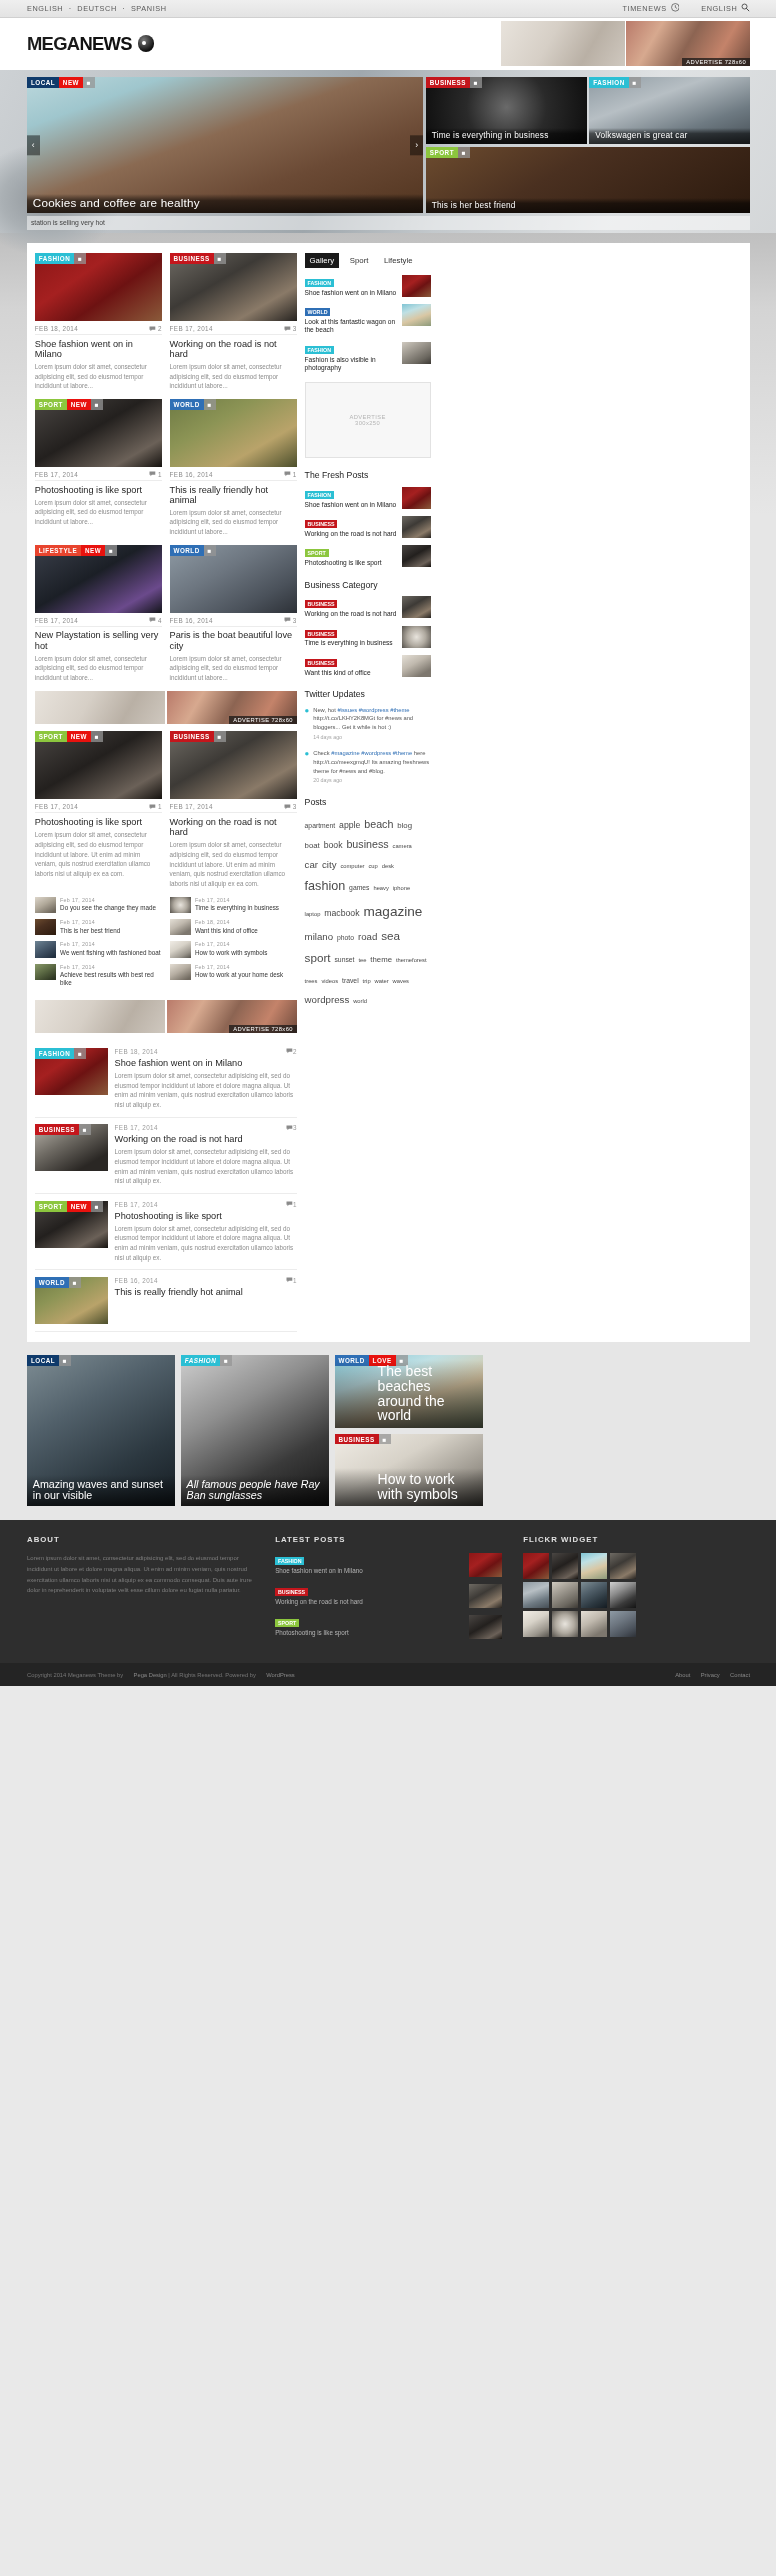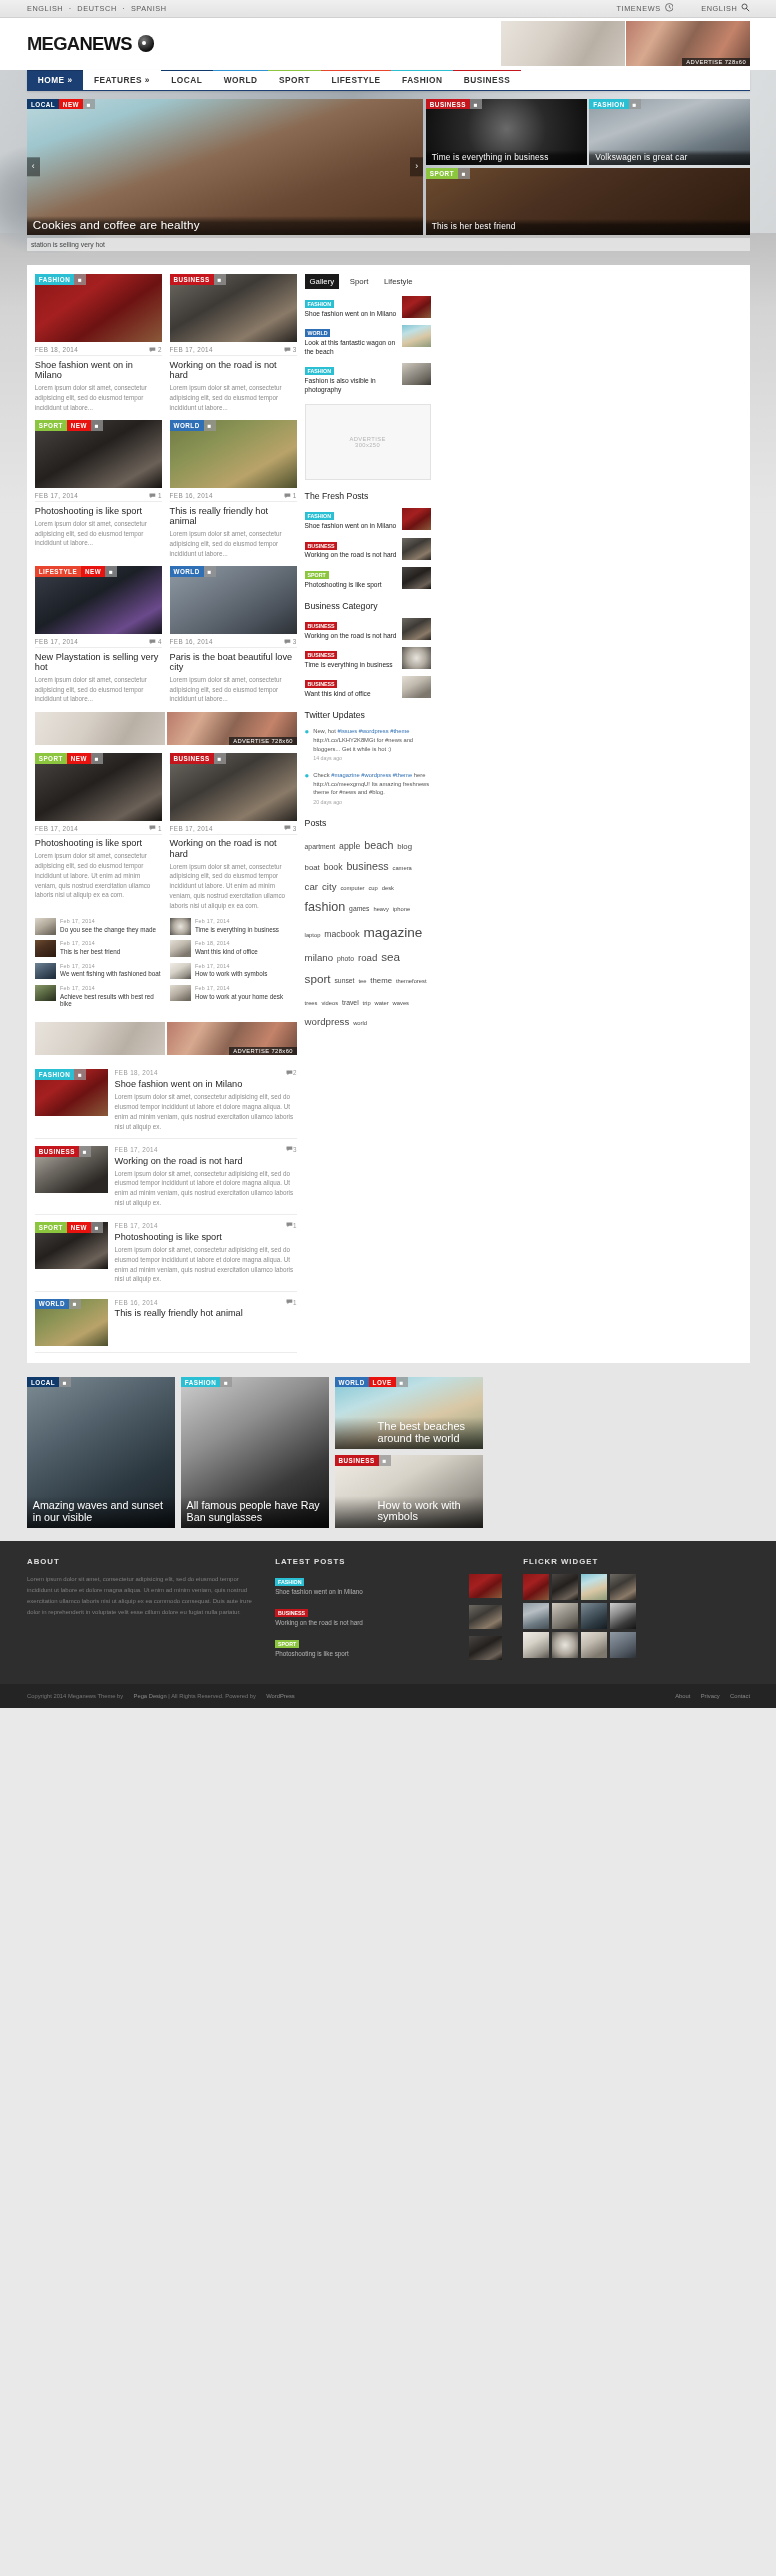--- a/index.html
+++ b/index.html
@@ -29,21 +29,21 @@
   .wrap { position:relative; z-index:2; width:777px; }
 
   
   .topbar {
     height:17.5px; background:linear-gradient(180deg,#efefef,#e3e3e3);
     border-bottom:1px solid #d0d0d0;
     display:flex; align-items:center; justify-content:space-between;
     padding:0 27px; font-size:7.3px; letter-spacing:0.6px; color:#5a5a5a;
   }
   .topbar .langs span { margin-right:2.9px; }
-  .topbar .right { display:flex; align-items:center; gap:28px; }
+  .topbar .right { display:flex; align-items:center; gap:22px; }
   .topbar .right .it { display:flex; align-items:center; gap:3.9px; }
   .ic { display:inline-block; }
 
   
   .header { background:#fff; height:52px; display:flex; align-items:center; padding:0 27px; position:relative; }
   .logo { display:flex; align-items:center; gap:3.9px; }
   .logo .txt { font-size:18.4px; font-weight:bold; letter-spacing:-0.7px; font-family:"Liberation Sans",sans-serif; }
   .logo .txt .mega { color:#1a1a1a; }
   .logo .txt .news { color:#111; }
   .logo .dot {
@@ -161,21 +161,21 @@
   .tags { line-height:1.9; }
   .tags span { color:#4a4a4a; margin-right:3.9px; display:inline-block; }
 
   
   .bfeat { margin:13.6px 27px 0; display:flex; gap:5.8px; height:151px; }
   .bf { position:relative; overflow:hidden; }
   .bf1 { width:148px; } .bf2 { width:148px; } .bf3 { width:148px; display:flex; flex-direction:column; gap:5.8px; }
   .bf3 .bfi { position:relative; flex:1; overflow:hidden; }
   .bcap { position:absolute; left:0; right:0; bottom:0; padding:3.9px 5.8px 4.9px; color:#fff; font-size:10.7px; line-height:1.05;
           background:linear-gradient(180deg,rgba(0,0,0,0),rgba(0,0,0,.7)); }
-  .bcap.sm { font-size:11px;padding-left:43px; }
+  .bcap.sm { font-size:14px;padding-left:43px; }
 
   
   .footer { margin-top:13.6px; background:#2e2e2e; color:#9b9b9b; padding:15.5px 27px 17.5px; }
   .fcols { display:flex; gap:21.4px; }
   .fcol { flex:1; }
   .fcol h4 { font-size:7.8px; color:#e0e0e0; letter-spacing:1px; font-weight:bold; margin-bottom:8.7px; }
   .fcol p { font-size:6px; line-height:1.8; color:#7e7e7e; }
   .flickr { display:flex; flex-wrap:wrap; gap:2.9px; width:117px; }
   .flickr .c { width:26px; height:26px; }
   .frow { display:flex; gap:4.9px; margin-bottom:6.8px; align-items:flex-start; }
@@ -195,21 +195,21 @@
   .ph-van{background:linear-gradient(160deg,#8e9aa2 0%,#b7bfc4 35%,#6e7a82 70%,#454e55 100%);}
   .ph-shoe{background:linear-gradient(145deg,#8c1616 0%,#a52020 35%,#6d1212 60%,#8a5a3a 100%);}
   .ph-laptop{background:linear-gradient(150deg,#6e6a63 0%,#3d3a36 40%,#8a7a68 75%,#262320 100%);}
   .ph-camera{background:linear-gradient(150deg,#4a4643 0%,#23201e 45%,#6b6158 80%,#15120f 100%);}
   .ph-leopard{background:linear-gradient(150deg,#6e7a44 0%,#8c9455 35%,#b9a36a 70%,#4c4f2c 100%);}
   .ph-play{background:linear-gradient(150deg,#3a3f4a 0%,#1b1f26 45%,#6b4a8c 80%,#13151a 100%);}
   .ph-paris{background:linear-gradient(150deg,#8e9aa4 0%,#6d7680 40%,#4a515a 75%,#2d3137 100%);}
   .ph-keyboard{background:linear-gradient(120deg,#e8e3dc 0%,#d6cfc6 40%,#b9b0a5 70%,#cfc8bf 100%);}
   .ph-books{background:linear-gradient(120deg,#b97a6a 0%,#d7a98f 25%,#8c6452 50%,#c4836a 75%,#6e4a3c 100%);}
   .ph-waves{background:linear-gradient(150deg,#7e8d94 0%,#51606a 35%,#2c3840 70%,#151c22 100%);}
-  .ph-bag{background:linear-gradient(150deg,#cfcfcf 0%,#8e8e8e 35%,#3a3a3a 70%,#141414 100%);}
+  .ph-bag{background:linear-gradient(150deg,#cfcfcf 0%,#8e8e8e 35%,#3a3a3a 70%,#141414 100%);font-style:italic;}
   .ph-beach{background:linear-gradient(160deg,#7fc4d4 0%,#bfe0e4 30%,#d9c7a4 60%,#8c9a7a 100%);}
   .ph-symbol{background:linear-gradient(150deg,#f0ece5 0%,#d7d2c8 40%,#9a958c 75%,#55524c 100%);}
   .ph-city{background:linear-gradient(150deg,#cfc9bf 0%,#9a958c 40%,#6b675f 75%,#3c3934 100%);}
   .ph-phone{background:linear-gradient(150deg,#b9b4ab 0%,#6e6a63 40%,#2a2724 80%);}
   .ph-clock2{background:radial-gradient(circle at 50% 50%,#e8e4dd 0%,#b0aaa0 50%,#55514b 100%);}
   .ph-office{background:linear-gradient(150deg,#e4dfd6 0%,#c0b9ae 40%,#7d776e 80%);}
   .ph-fish{background:linear-gradient(150deg,#6e8494 0%,#46586a 45%,#223040 90%);}
   .ph-bike{background:linear-gradient(150deg,#8a9a6a 0%,#5c6a44 45%,#2e3622 90%);}
   .ph-desk{background:linear-gradient(150deg,#ddd6cb 0%,#b0a899 45%,#6e675c 90%);}
   .ph-home{background:linear-gradient(150deg,#e2dcd2 0%,#b6aea2 45%,#70695f 90%);}
@@ -255,30 +255,20 @@
       <div class="txt"><span class="mega">MEGA</span><span class="news">NEWS</span></div>
       <div class="dot"></div>
     </div>
     <div class="hdr-ad">
       <div class="half ph ph-keyboard"></div>
       <div class="half ph ph-books"></div>
       <div class="ad-tag">ADVERTISE  728x60</div>
     </div>
   </div>
 
-  <div class="nav" id="nav">
-      <div class="item active ">HOME »</div>
-      <div class="item ">FEATURES »</div>
-      <div class="item c-local">LOCAL</div>
-      <div class="item c-world">WORLD</div>
-      <div class="item c-sport">SPORT</div>
-      <div class="item c-life">LIFESTYLE</div>
-      <div class="item c-fash">FASHION</div>
-      <div class="item c-bus">BUSINESS</div>
-    </div>
 
   <div class="slider">
     <div class="sl-main ph ph-coffee">
       <div class="badges" id="main-badges">
           <span class="badge b-local">LOCAL</span>
           <span class="badge b-new">NEW</span>
           <span class="badge b-icon">■</span>
         </div>
       <div class="arrow l">‹</div>
       <div class="arrow r">›</div>

